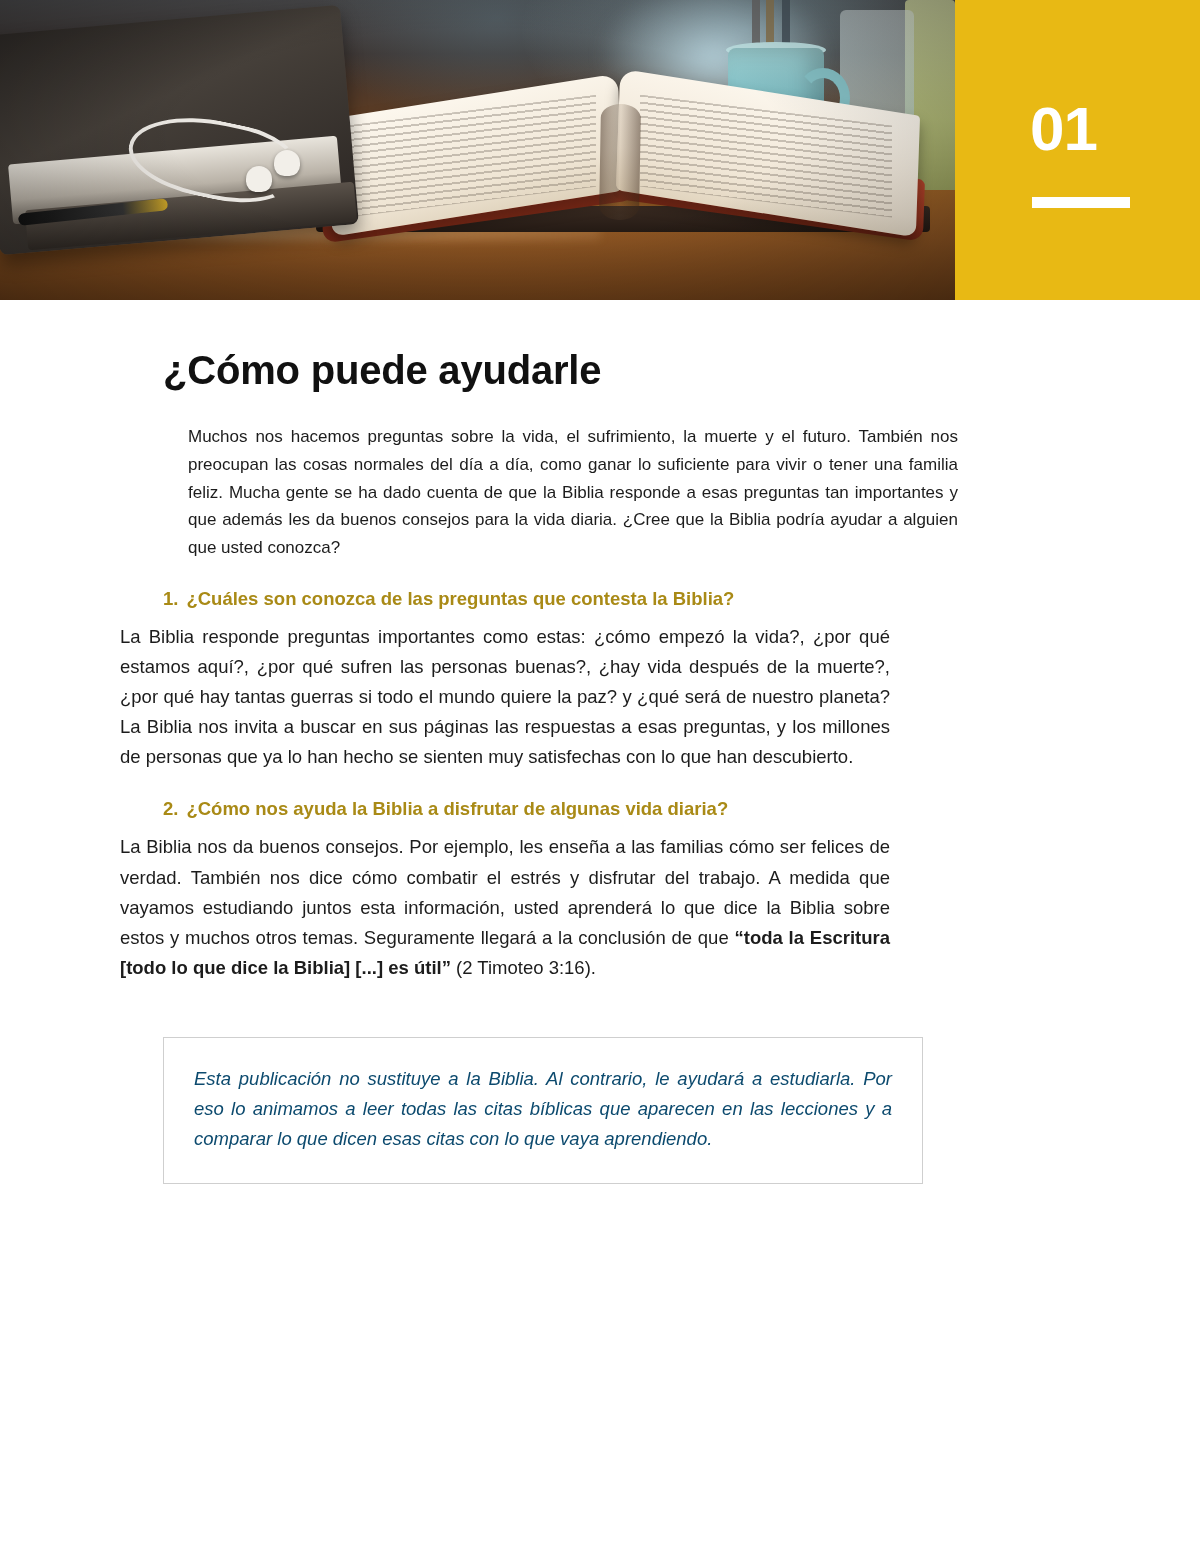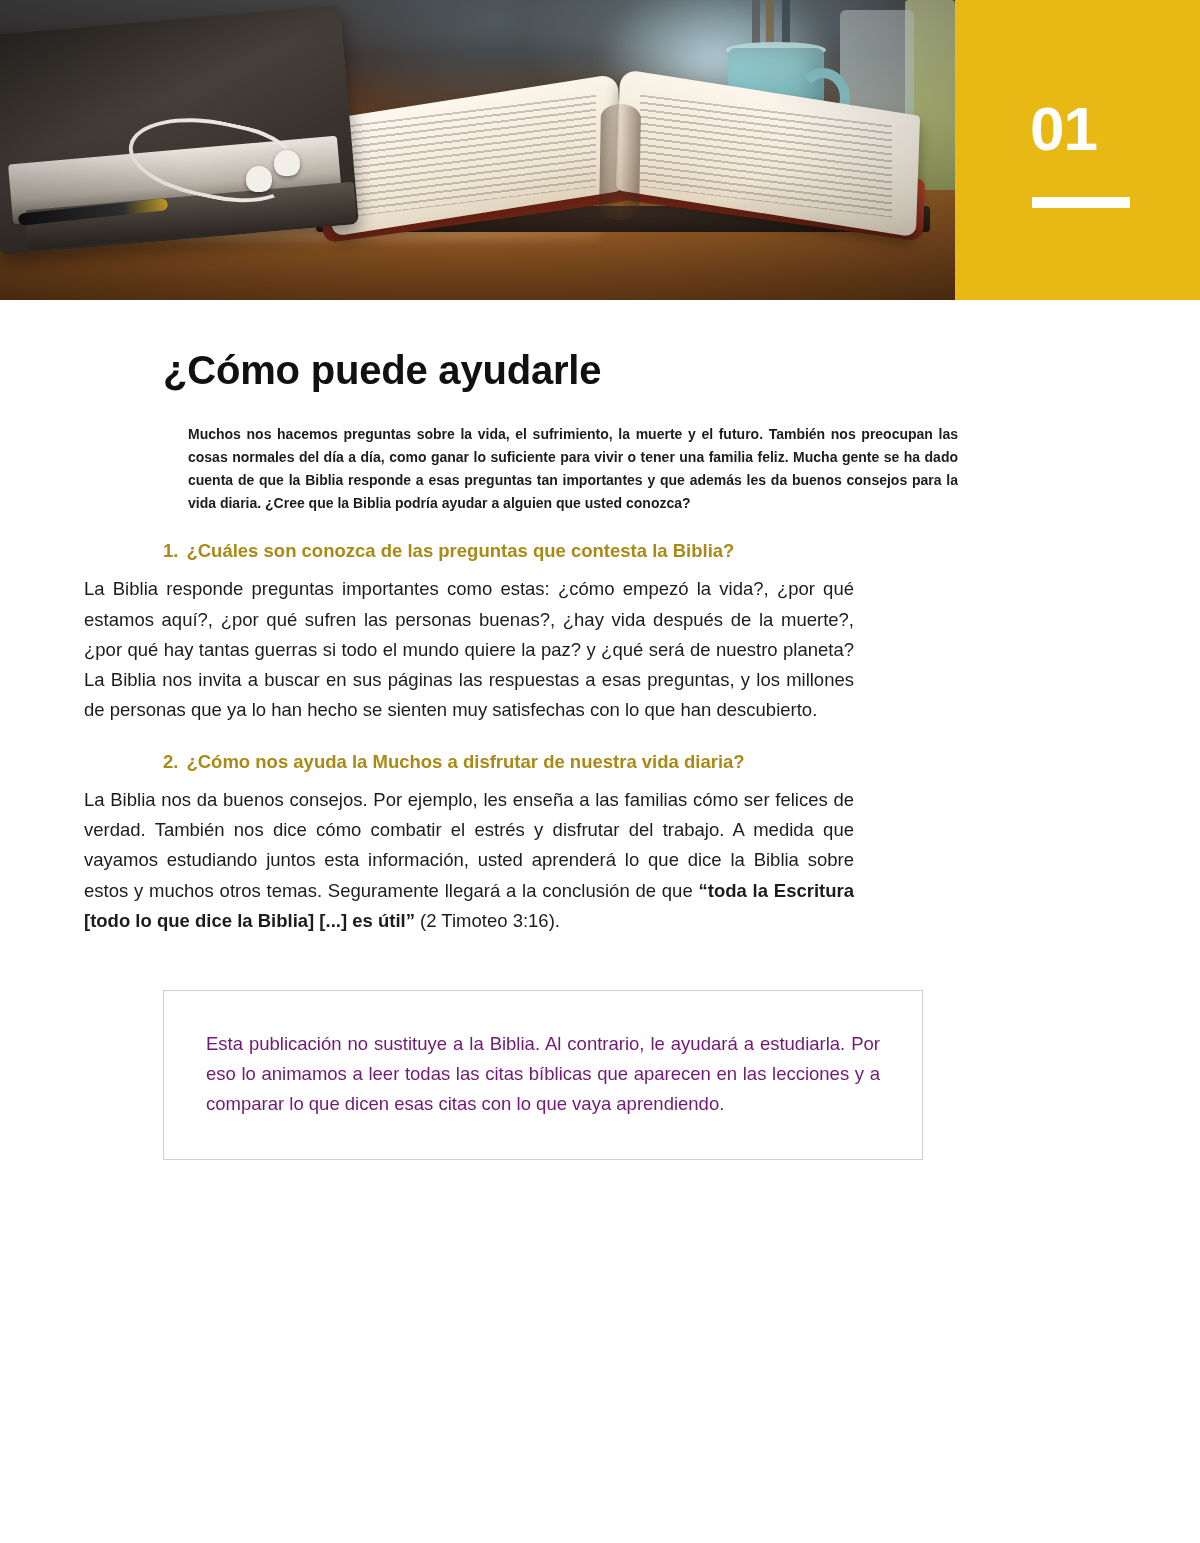--- a/index.html
+++ b/index.html
@@ -265,25 +265,24 @@
     width: 700px;
     font-size: 40px;
     line-height: 1.13;
     font-weight: 700;
     color: #111111;
     letter-spacing: -0.2px;
   }
   .body-block {
     margin: 30px 0 0 188px;
     width: 770px;
-    font-size: 14px;
+    font-size: 17px;
     line-height: 1.63;
     text-align: justify;
     color: #1c1c1c;
-    font-weight: bold;
   }
   .qa-list {
     margin: 0;
     padding: 0;
     list-style: none;
   }
   .qa-item {
     margin-top: 26px;
   }
   .qa-question {
@@ -293,43 +292,44 @@
     font-weight: 700;
     color: #a98a16;
     display: flex;
     gap: 8px;
   }
   .qa-num {
     color: #a98a16;
     font-weight: 700;
   }
   .qa-answer {
-    margin: 12px 0 0 84px;
+    margin: 12px 0 0 120px;
     width: 770px;
     font-size: 18.5px;
     line-height: 1.63;
     text-align: justify;
     color: #1c1c1c;
   }
   .qa-answer b {
     font-weight: 700;
   }
   .note-box {
     margin: 54px 0 0 163px;
     width: 760px;
     border: 1px solid #cfcfcf;
     padding: 26px 30px 28px 30px;
     box-sizing: border-box;
   }
   .note-text {
-    margin: 12px;
+    margin: 0;
     font-size: 18.5px;
     line-height: 1.63;
+    font-style: italic;
     text-align: justify;
-    color: #701a75;
+    color: #0c4a6e;
   }
 </style>
 </head>
 <body>
 
 <div class="hero">
   <div class="hero-photo">
     <div class="photo-layer">
       <div class="bg-blur"></div>
       <div class="window-glow"></div>
@@ -380,21 +380,21 @@
       <div class="qa-question">
         <span class="qa-num">1.</span>
         <span>¿Cuáles son conozca de las preguntas que contesta la Biblia?</span>
       </div>
       <p class="qa-answer">La Biblia responde preguntas importantes como estas: ¿cómo empezó la vida?, ¿por qué estamos aquí?, ¿por qué sufren las personas buenas?, ¿hay vida después de la muerte?, ¿por qué hay tantas guerras si todo el mundo quiere la paz? y ¿qué será de nuestro planeta? La Biblia nos invita a buscar en sus páginas las respuestas a esas preguntas, y los millones de personas que ya lo han hecho se sienten muy satisfechas con lo que han descubierto.</p>
     </li>
 
     <li class="qa-item">
       <div class="qa-question">
         <span class="qa-num">2.</span>
-        <span>¿Cómo nos ayuda la Muchos a disfrutar de nuestra vida diaria?</span>
+        <span>¿Cómo nos ayuda la Biblia a disfrutar de algunas vida diaria?</span>
       </div>
       <p class="qa-answer"><span>La Biblia nos da buenos consejos. Por ejemplo, les enseña a las familias cómo ser felices de verdad. También nos dice cómo combatir el estrés y disfrutar del trabajo. A medida que vayamos estudiando juntos esta información, usted aprenderá lo que dice la Biblia sobre estos y muchos otros temas. Seguramente llegará a la conclusión de que </span><b>“toda la Escritura [todo lo que dice la Biblia] [...] es útil”</b><span> (2 Timoteo 3:16).</span></p>
     </li>
 
   </ol>
 
   <div class="note-box">
     <p class="note-text">Esta publicación no sustituye a la Biblia. Al contrario, le ayudará a estudiarla. Por eso lo animamos a leer todas las citas bíblicas que aparecen en las lecciones y a comparar lo que dicen esas citas con lo que vaya aprendiendo.</p>
   </div>
 

